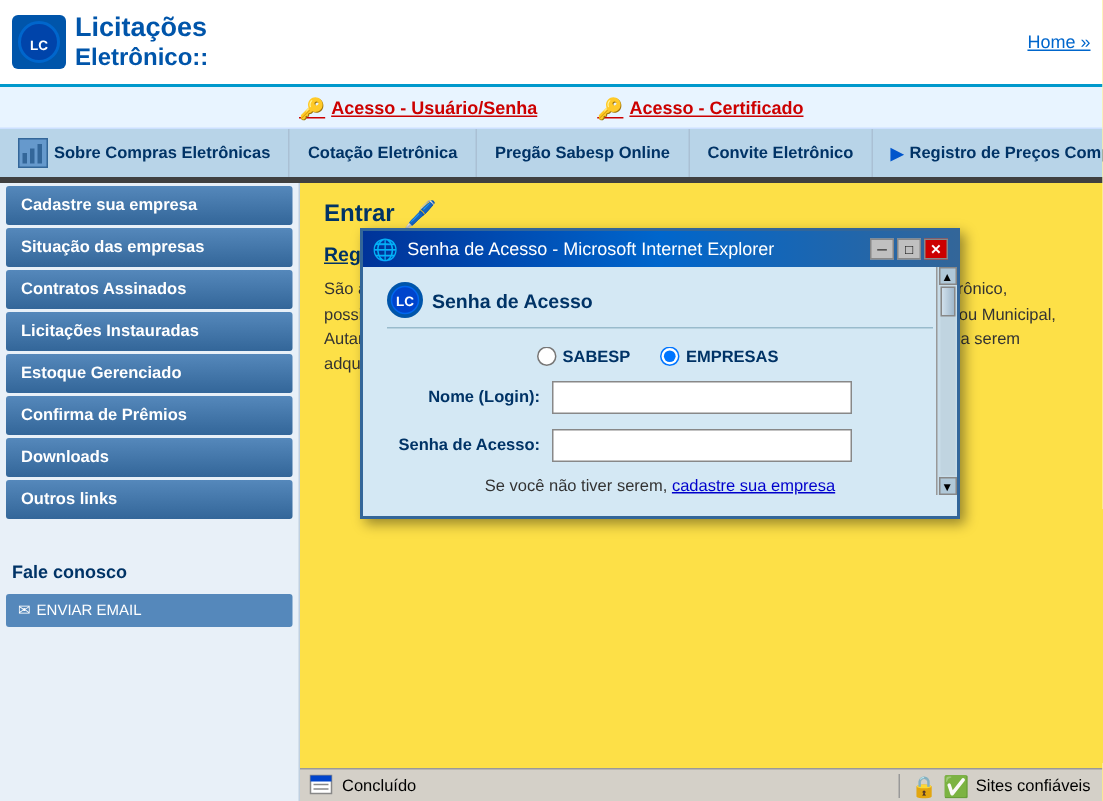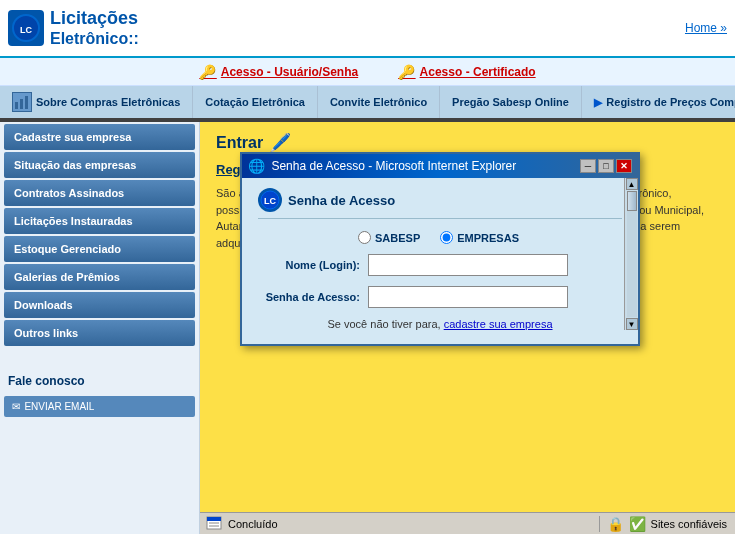--- a/index.html
+++ b/index.html
@@ -110,40 +110,40 @@
           <rect x="6" y="5" width="3" height="10" fill="#336699"></rect>
           <rect x="11" y="2" width="3" height="13" fill="#336699"></rect>
         </svg>
     </div>
     <span>Sobre Compras Eletrônicas</span>
   </div>
   <div class="nav-item">
     <span>Cotação Eletrônica</span>
   </div>
   <div class="nav-item">
+    <span>Pregão Sabesp Online</span>
+  </div>
+  <div class="nav-item">
     <span>Convite Eletrônico</span>
-  </div>
-  <div class="nav-item">
-    <span>Pregão Sabesp Online</span>
   </div>
   <div class="nav-item highlight">
     <span class="blue-arrow">▶</span>
     <span style="font-weight:bold; color:#003366;">Registro de Preços Compartilhado</span>
   </div>
 </div>
 
 <div id="main">
 
   <div id="sidebar">
     <div class="sidebar-item">Cadastre sua empresa</div>
     <div class="sidebar-item">Situação das empresas</div>
     <div class="sidebar-item">Contratos Assinados</div>
     <div class="sidebar-item">Licitações Instauradas</div>
     <div class="sidebar-item">Estoque Gerenciado</div>
-    <div class="sidebar-item">Galerias de Prêmios</div>
+    <div class="sidebar-item">Confirma de Prêmios</div>
     <div class="sidebar-item">Downloads</div>
     <div class="sidebar-item">Outros links</div>
     <div style="height:20px;"></div>
     <div id="fale-conosco">Fale conosco</div>
     <div id="email-btn">
       <span>✉</span>
       <span>ENVIAR EMAIL</span>
     </div>
   </div>
 
@@ -195,21 +195,21 @@
           <input type="text" class="form-input" style="">
         </div>
 
         <div class="form-row">
           <span class="form-label">Senha de Acesso:</span>
           <input type="password" class="form-input" style="">
         </div>
 
 
         <div id="register-link">
-          <span>Se você não tiver para,</span>
+          <span>Se você não tiver serem,</span>
           <a href="#">cadastre sua empresa</a>
         </div>
       </div>
 
       <div id="dialog-scroll">
         <div class="scroll-arrow">▲</div>
         <div class="scroll-track">
           <div class="scroll-thumb"></div>
         </div>
         <div class="scroll-arrow">▼</div>

